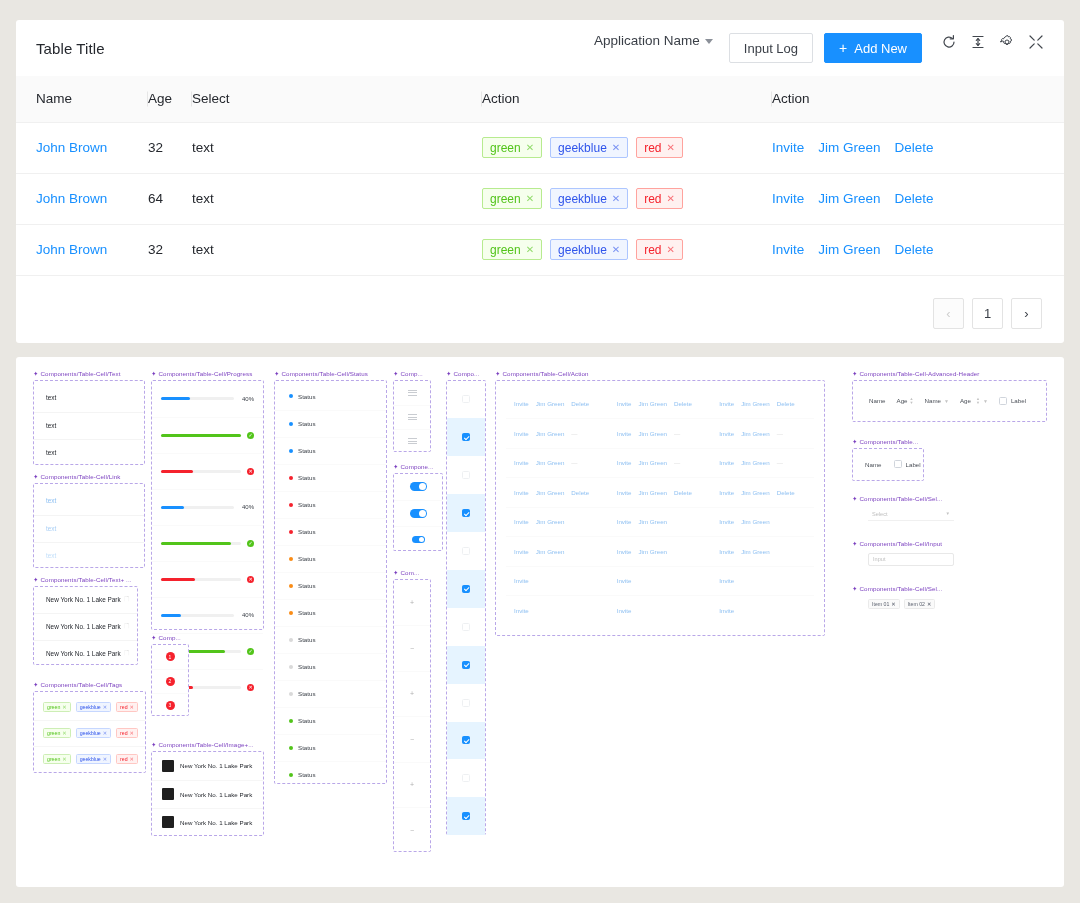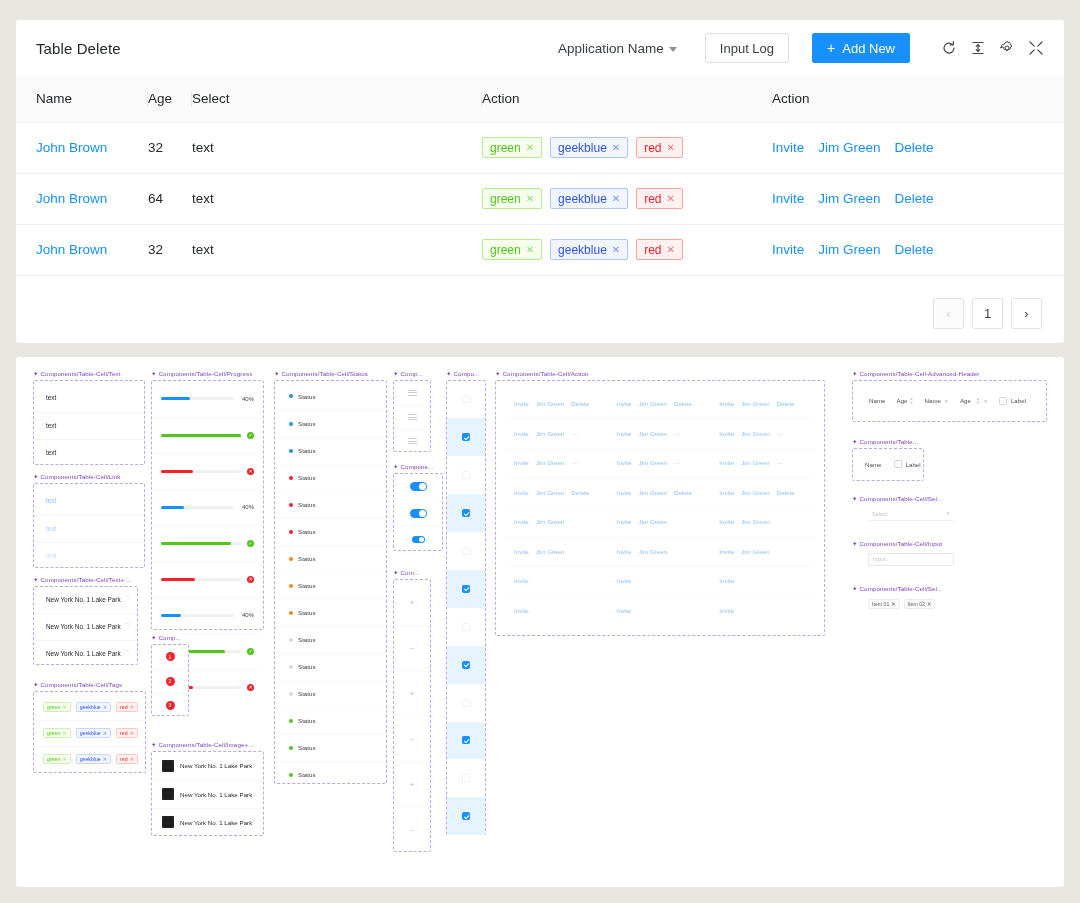--- a/index.html
+++ b/index.html
@@ -14,21 +14,21 @@
 
   
   .table-card{
     position:absolute; left:16px; top:20px; width:1048px; height:323px;
     background:#ffffff; border-radius:3px;
   }
   .tc-head{
     height:56px; display:flex; align-items:center; padding:0 20px;
   }
   .tc-title{ font-size:15px; color:#25282e; font-weight:400; letter-spacing:.1px;}
-  .tc-head-right{ margin-left:auto; display:flex; align-items:center; gap:12px; }
+  .tc-head-right{ margin-left:auto; display:flex; align-items:flex-start; gap:0; }
   .app-name{
     font-size:13.5px; color:#3a3f47; display:flex; align-items:center; gap:5px;
     padding-right:16px;
   }
   .caret-dn{ width:0;height:0;border-left:4px solid transparent;border-right:4px solid transparent;border-top:5px solid #8b9099; display:inline-block; margin-top:2px;}
   .btn-viewlog{
     height:30px; padding:0 14px; border:1px solid #dcdfe3; background:#fff;
     font-size:13px; color:#3a3f47; border-radius:2px; display:flex; align-items:center;
     cursor:pointer;
   }
@@ -141,21 +141,21 @@
 
   .badge-c{ width:9px;height:9px;border-radius:50%;background:#f5222d;color:#fff;font-size:5px;display:flex;align-items:center;justify-content:center;}
   .plusminus{ font-size:7px;color:#b0b0b0; }
 </style>
 </head>
 <body>
 
 <div class="table-card">
 
   <div class="tc-head">
-    <div class="tc-title">Table Delete</div>
+    <div class="tc-title">Table Title</div>
     <div class="tc-head-right">
 
       <div class="app-name">
         <span>Application Name</span>
         <span class="caret-dn"></span>
       </div>
 
       <div class="btn-viewlog">
         <span>Input Log</span>
       </div>

